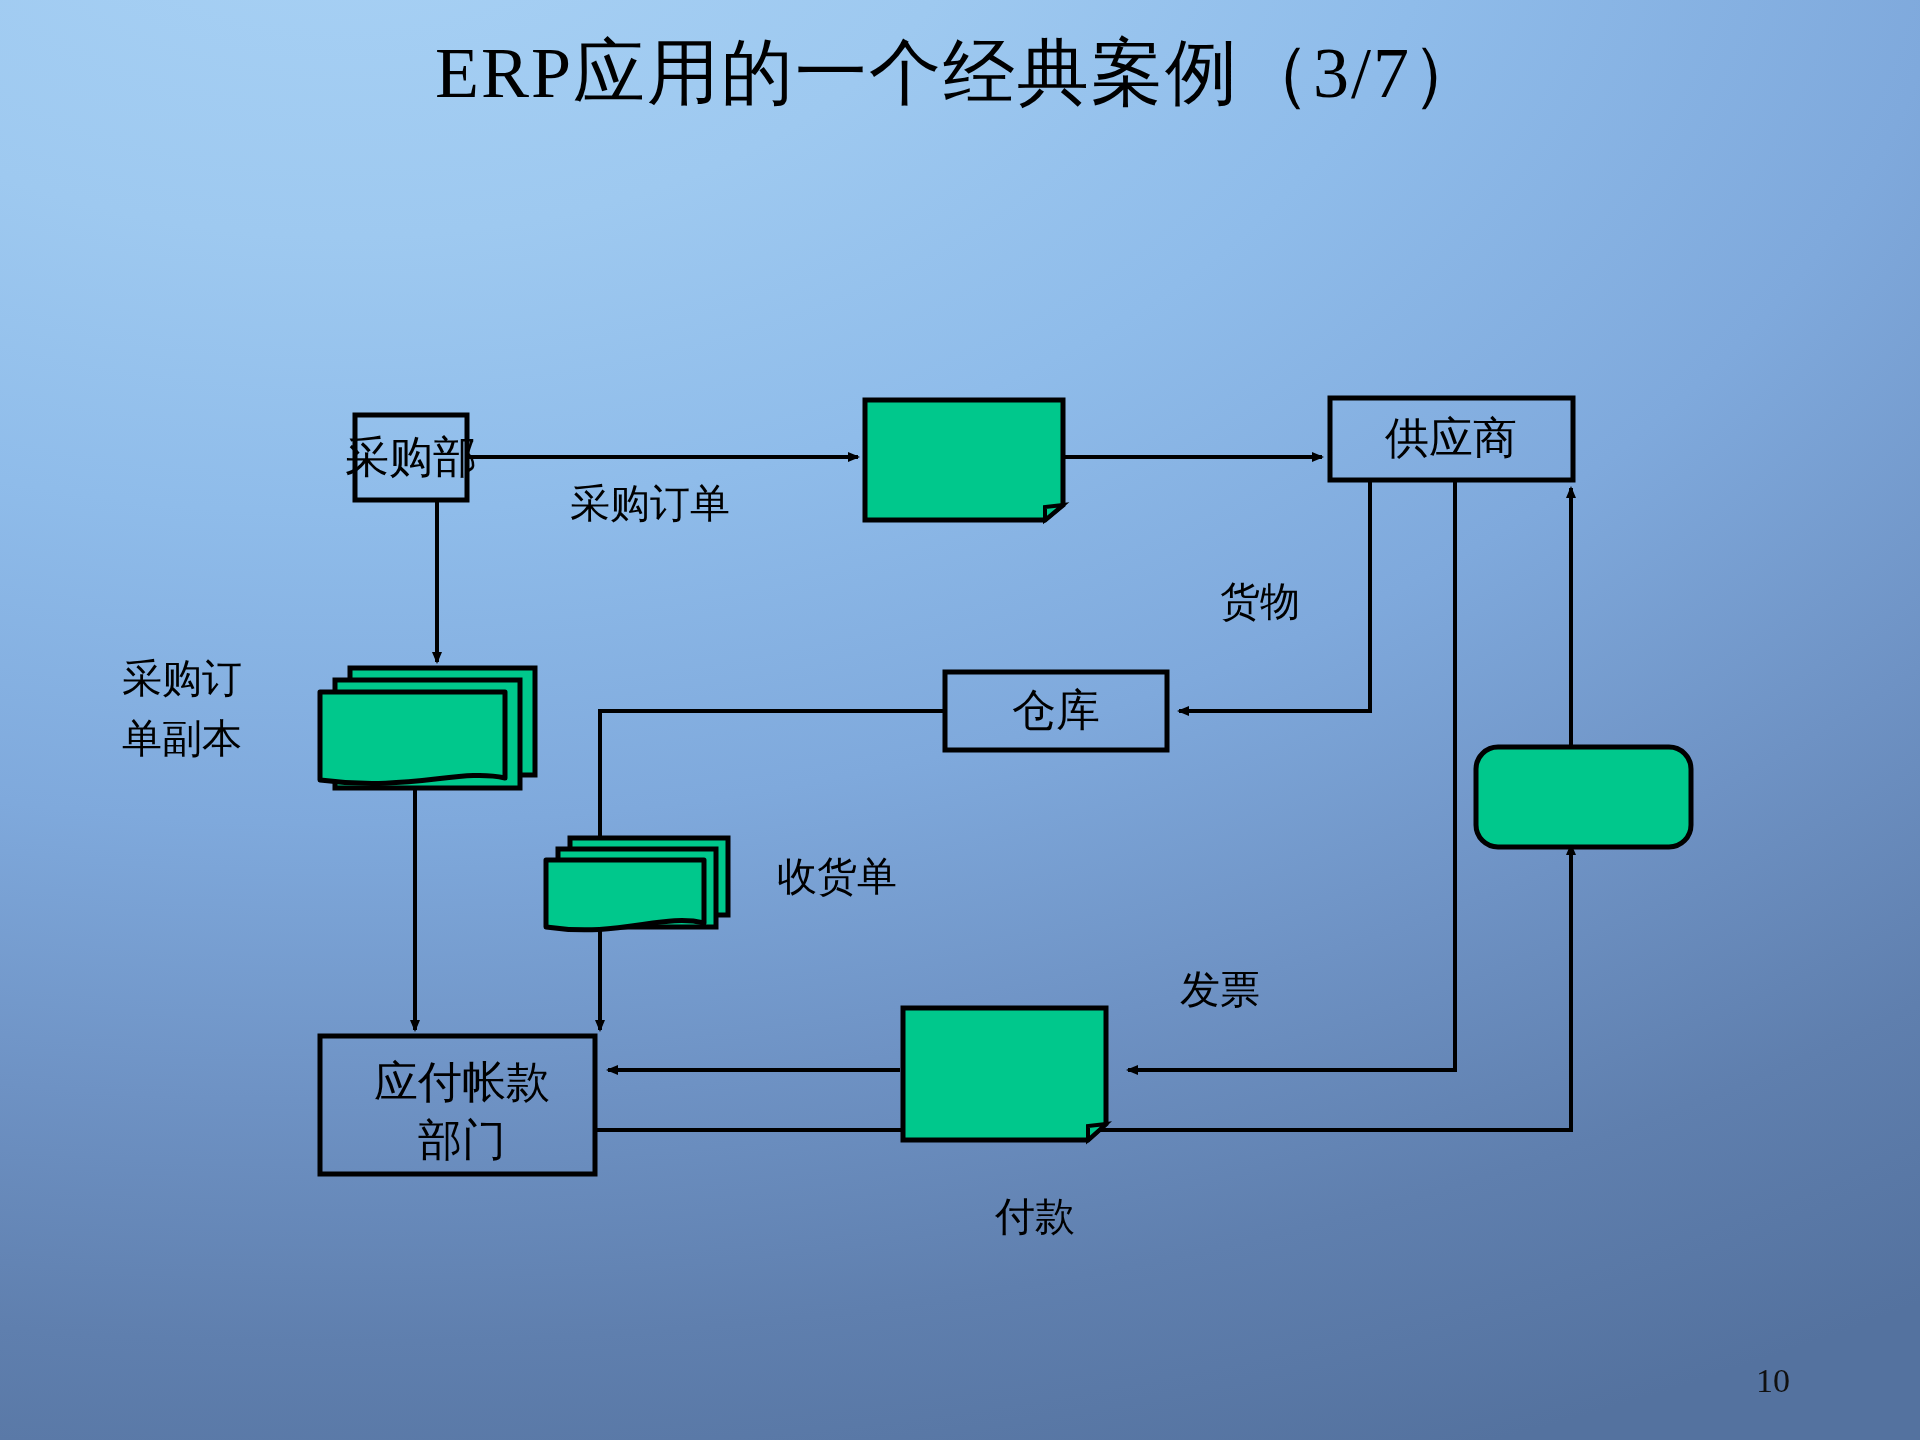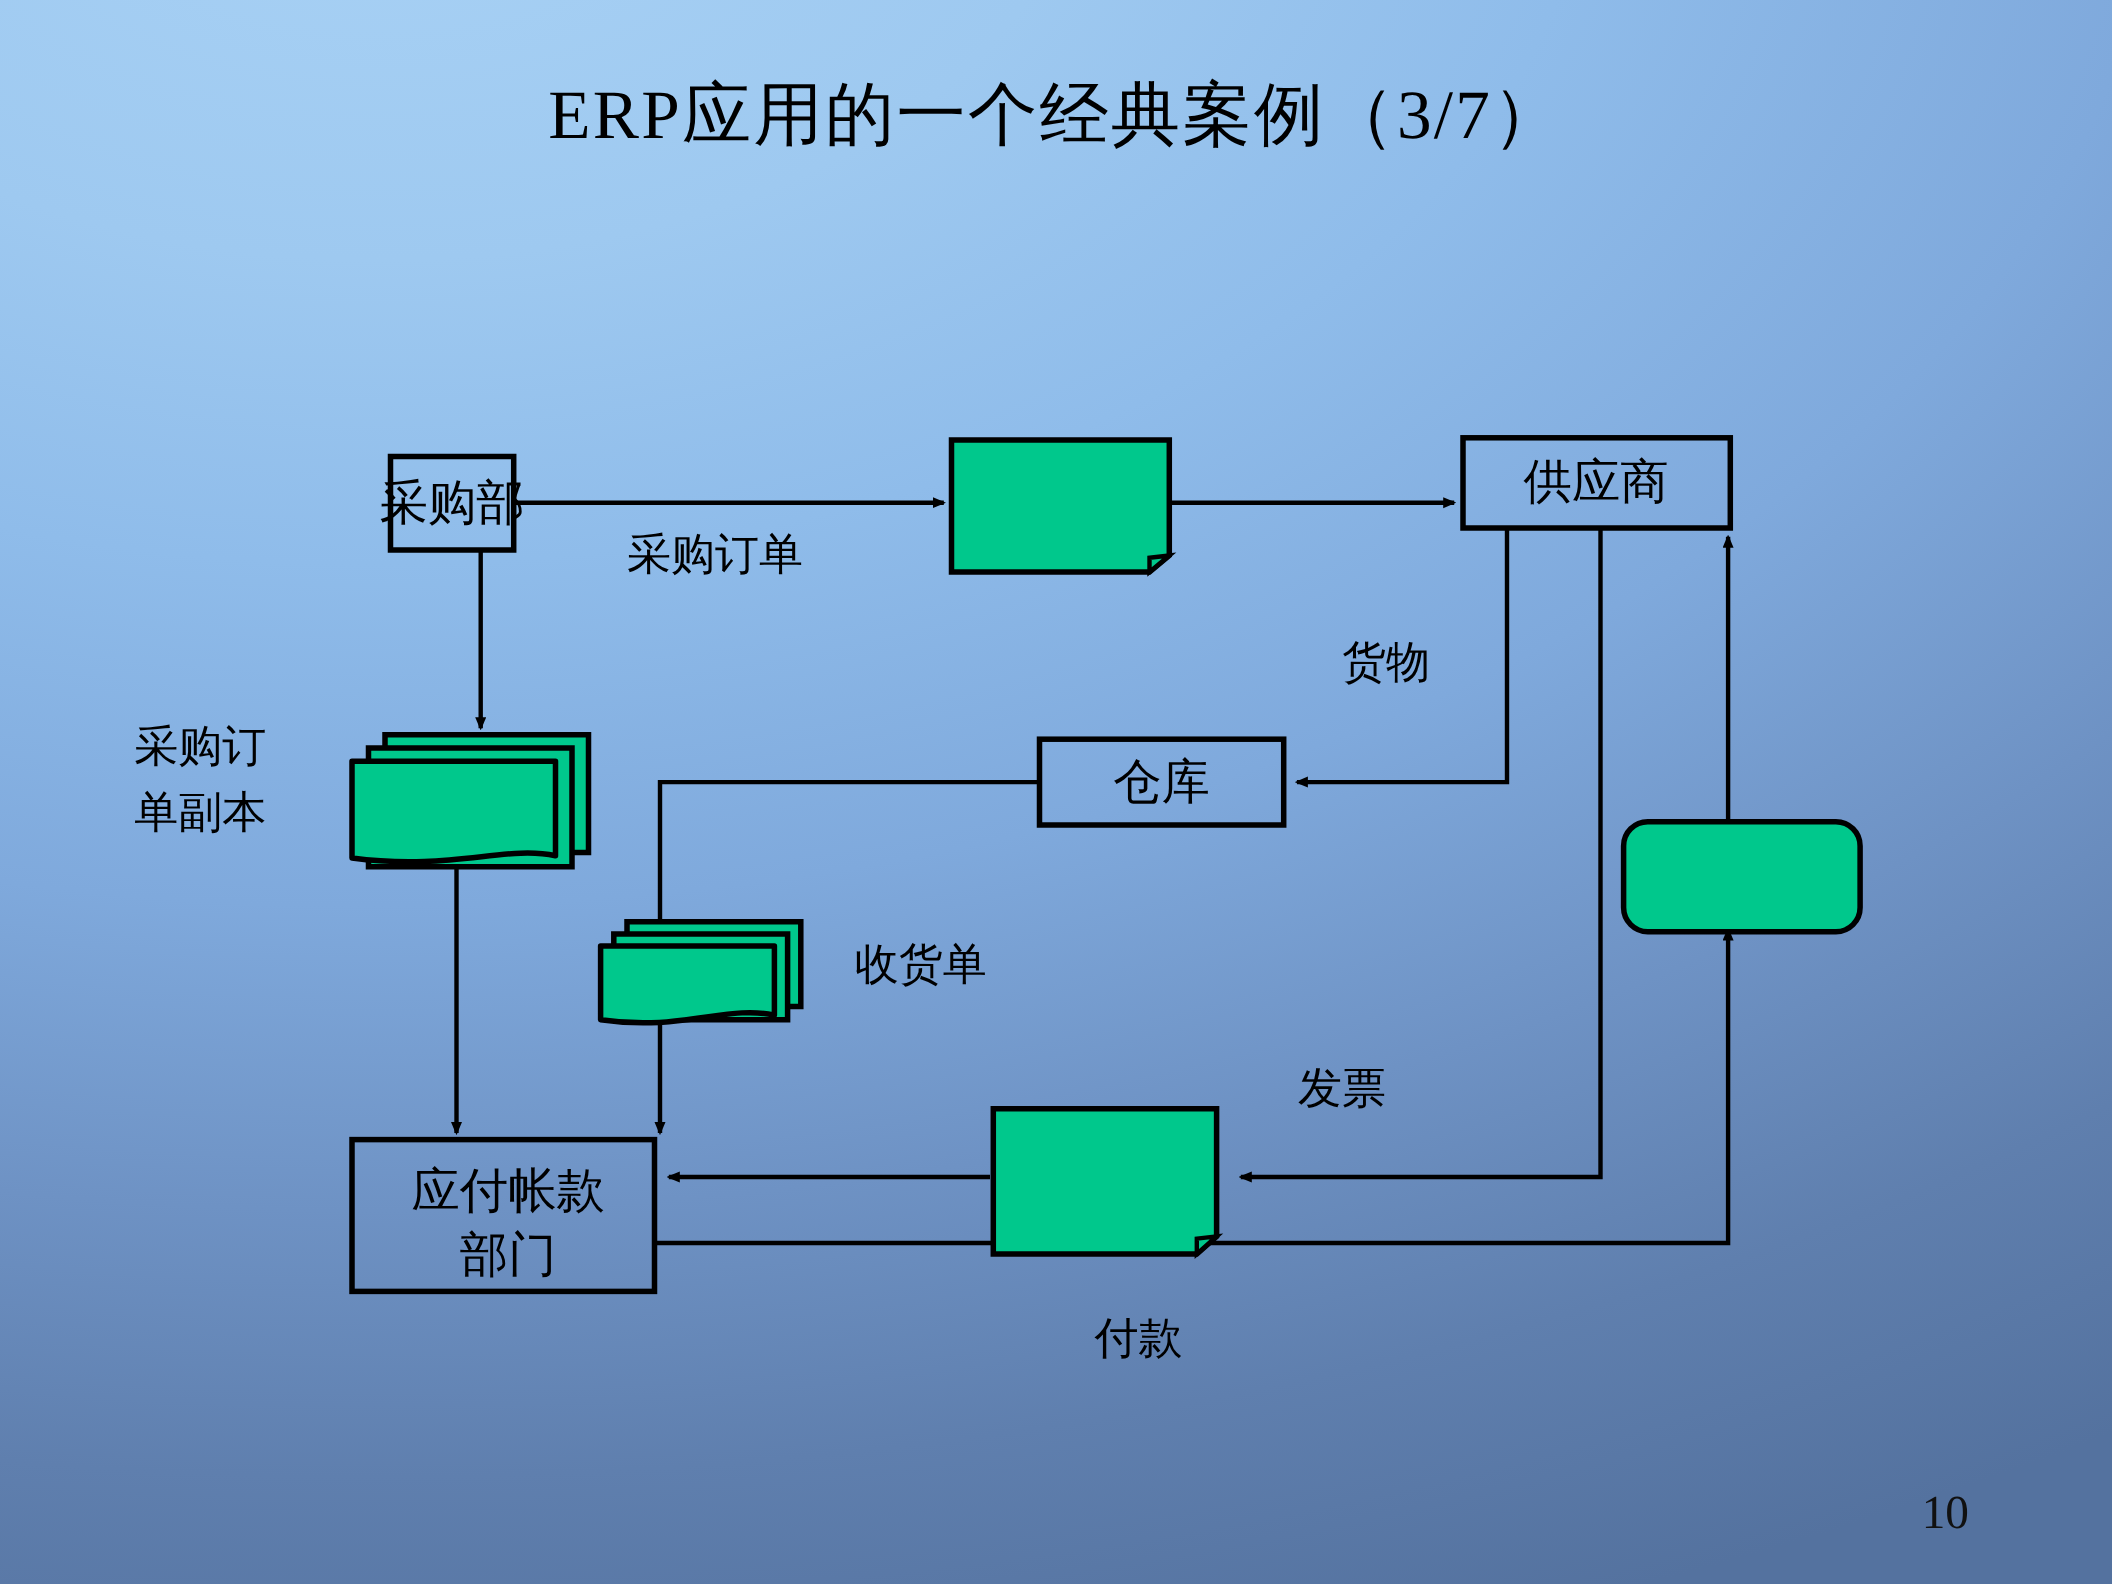--- a/index.html
+++ b/index.html
@@ -19,33 +19,32 @@
     background:
       radial-gradient(ellipse 150% 120% at 18% -10%, #a9d2f5 0%, #9ec9f0 22%, #8fbcea 38%, #7fa9dc 56%, #6e92c4 72%, #5f7fae 86%, #54729f 100%);
     overflow: hidden;
   }
   .title {
     position: absolute;
     left: 0;
     top: 34px;
     width: 1920px;
     text-align: center;
-    font-size: 63px;
+    font-size: 72px;
     line-height: 1.1;
     color: #000000;
     font-family: "Liberation Serif", "DejaVu Serif", serif;
     letter-spacing: 2px;
     white-space: nowrap;
-    margin-top: 36px;
   }
   .page-number {
     position: absolute;
     right: 130px;
     bottom: 40px;
-    font-size: 43px;
+    font-size: 34px;
     color: #111111;
     font-family: "Liberation Serif", "DejaVu Serif", serif;
   }
   .diagram {
     position: absolute;
     left: 0;
     top: 0;
     width: 1920px;
     height: 1440px;
   }

